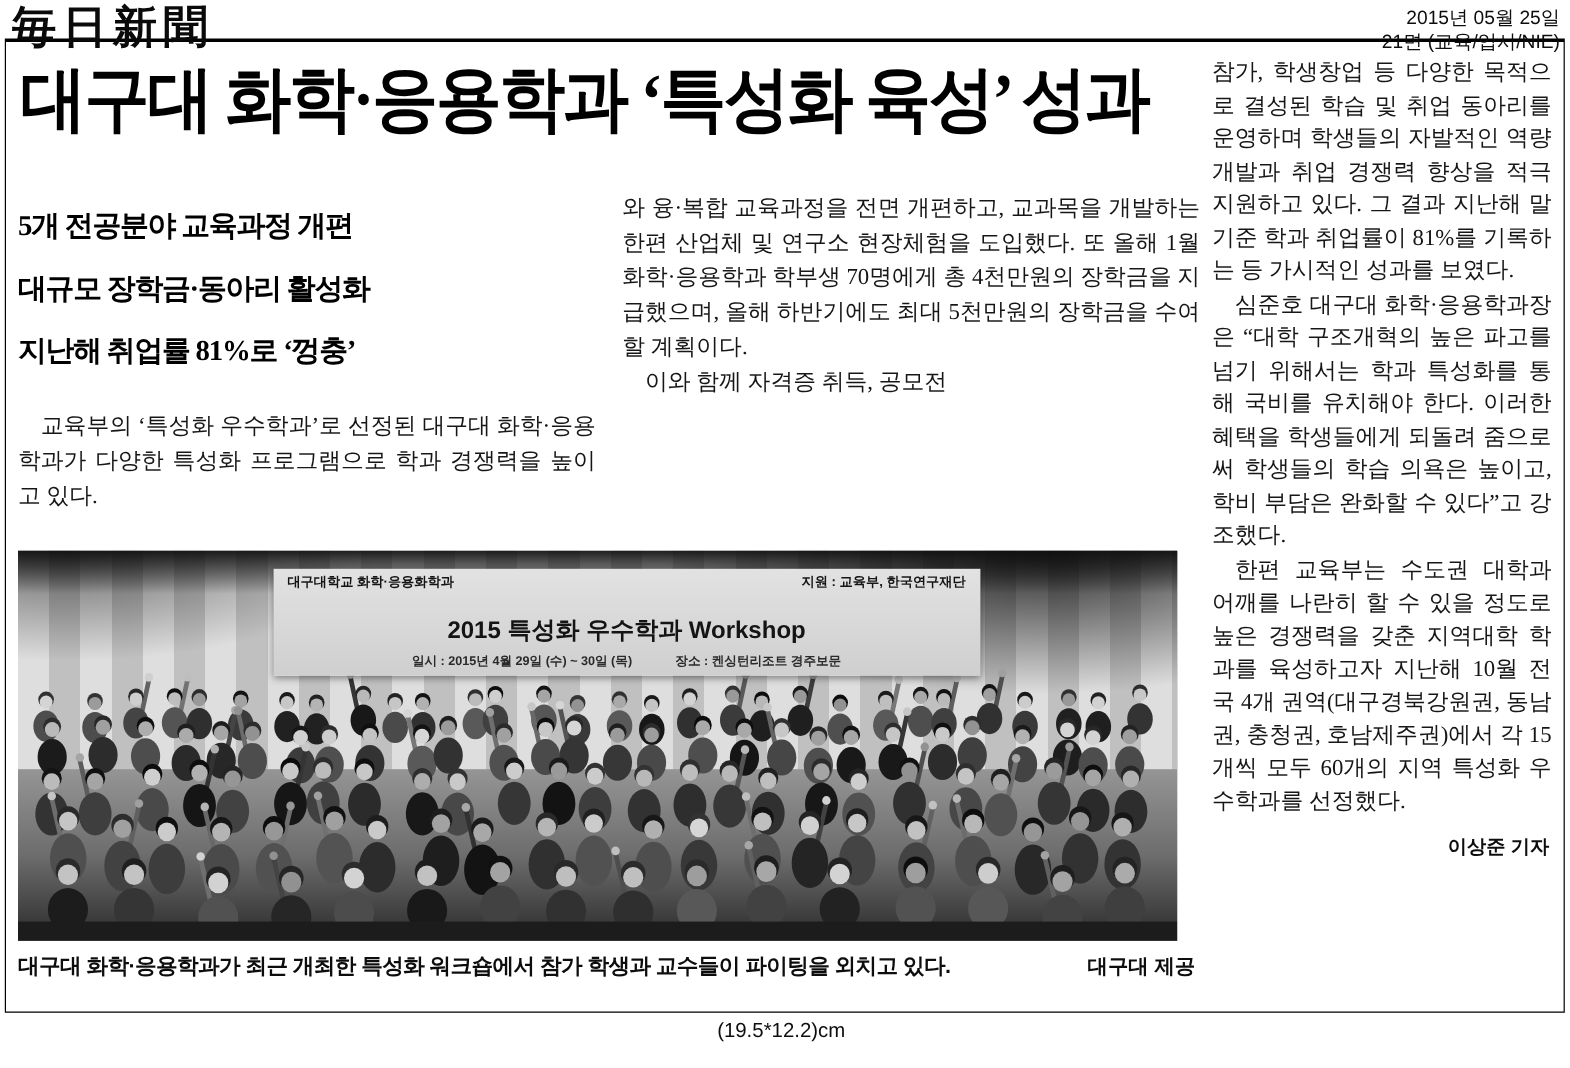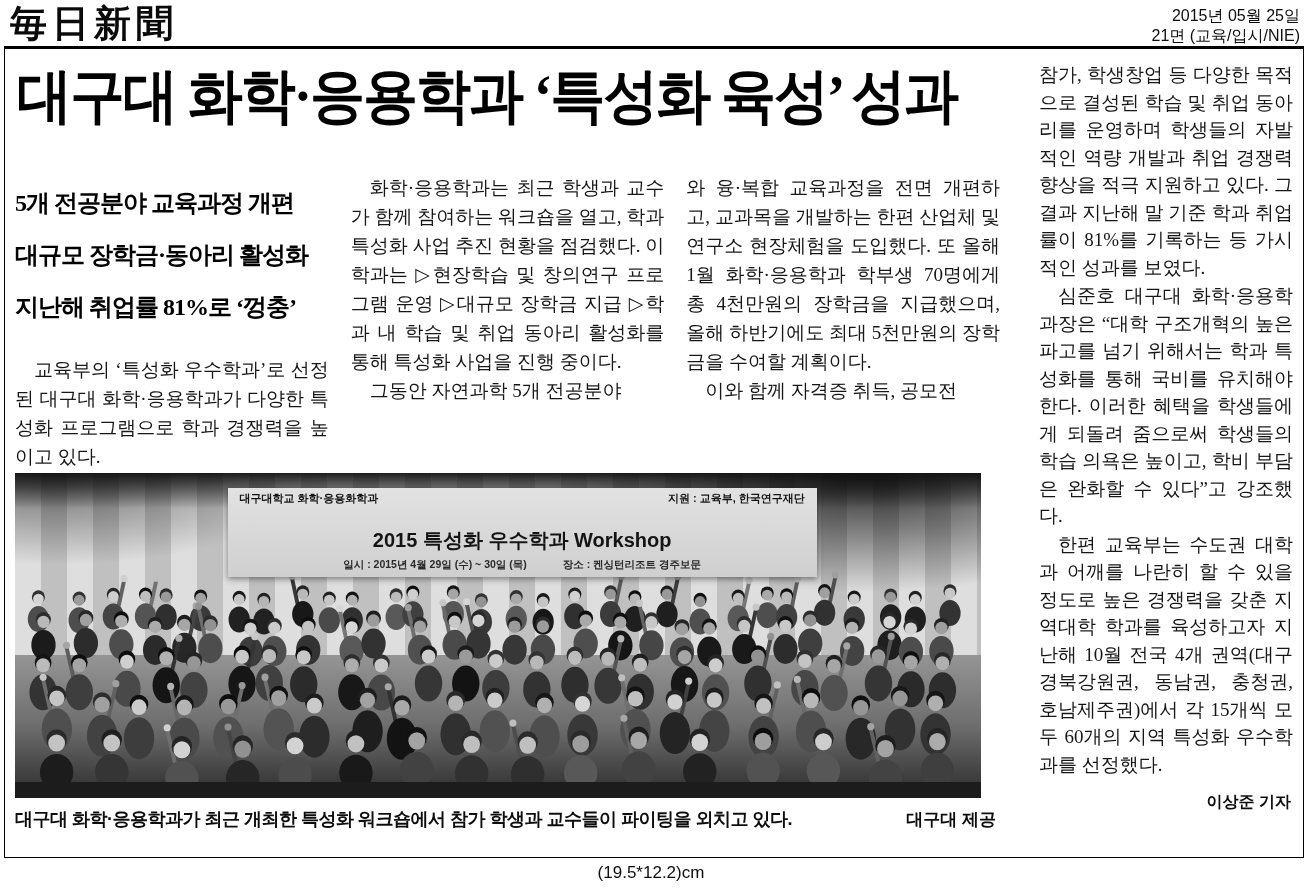--- a/index.html
+++ b/index.html
@@ -1,31 +1,31 @@
 <!DOCTYPE html>
 <html><head>
 <meta charset="utf-8">
 <style>
   * { margin:0; padding:0; box-sizing:border-box; }
   html,body { width:1308px; height:890px; background:#ffffff; overflow:hidden;
               font-family:"Liberation Serif","DejaVu Serif",serif; color:#111; }
 
   
-  .masthead { height:46px; display:flex; justify-content:space-between; align-items:flex-start;
+  .masthead { height:32px; display:flex; justify-content:space-between; align-items:flex-start;
               padding:4px 8px 12px 10px; }
   .logo { font-size:37px; font-weight:900; letter-spacing:5px; line-height:40px;
           font-family:"Liberation Serif","DejaVu Serif",serif; color:#0a0a0a; }
   .dateblock { text-align:right; font-family:"Liberation Sans","DejaVu Sans",sans-serif;
                font-size:16px; line-height:20px; color:#0d0d0d; padding-top:2px; }
 
   
   .box { margin:0 4px; border:1px solid #000; border-top:3px solid #000;
          height:812px; display:flex; gap:10px; padding:8px 10px 6px 10px; }
   .main { width:985px; flex:0 0 985px; }
-  .side { flex:1; min-width:0; padding-top:4px;margin-left:29px; }
+  .side { flex:1; min-width:0; padding-top:4px; }
 
   .headline { font-size:55px; font-weight:900; letter-spacing:-2px; line-height:70px;
               white-space:nowrap; transform:scaleY(1.08); transform-origin:top left;
               margin:2px 0 44px 2px; color:#000; }
 
   .bodyrow { display:flex; gap:22px; height:294px; overflow:hidden; }
   .col { flex:1; min-width:0; }
 
   .subhead { margin-top:4px; margin-bottom:22px; }
   .subhead div { font-size:24px; font-weight:700; letter-spacing:-1px; line-height:52px;
@@ -91,24 +91,20 @@
     <div class="headline">대구대 화학·응용학과 ‘특성화 육성’  성과</div>
 
     <div class="bodyrow">
       <div class="col">
         <div class="subhead">
           <div>5개 전공분야 교육과정 개편</div>
           <div>대규모 장학금·동아리 활성화</div>
           <div>지난해 취업률 81%로 ‘껑충’</div>
         </div>
         <p class="para indent">교육부의 ‘특성화 우수학과’로 선정된 대구대 화학·응용학과가 다양한 특성화 프로그램으로 학과 경쟁력을 높이고 있다.</p>
-      </div>
-      <div class="col">
-        <p class="para indent">화학·응용학과는 최근 학생과 교수가 함께 참여하는 워크숍을 열고, 학과 특성화 사업 추진 현황을 점검했다. 이 학과는 ▷현장학습 및 창의연구 프로그램 운영 ▷대규모 장학금 지급 ▷학과 내 학습 및 취업 동아리 활성화를 통해 특성화 사업을 진행 중이다.</p>
-        <p class="para indent">그동안 자연과학 5개 전공분야</p>
       </div>
       <div class="col">
         <p class="para">와 융·복합 교육과정을 전면 개편하고, 교과목을 개발하는 한편 산업체 및 연구소 현장체험을 도입했다. 또 올해 1월 화학·응용학과 학부생 70명에게 총 4천만원의 장학금을 지급했으며, 올해 하반기에도 최대 5천만원의 장학금을 수여할 계획이다.</p>
         <p class="para indent">이와 함께 자격증 취득, 공모전</p>
       </div>
     </div>
 
     <div class="photo">
       <svg id="crowd-svg" viewBox="0 0 985 325" preserveAspectRatio="none">
           <ellipse cx="23.884961218139292" cy="146.0999124586116" rx="10.85" ry="13" fill="rgb(77,77,77)"></ellipse>

